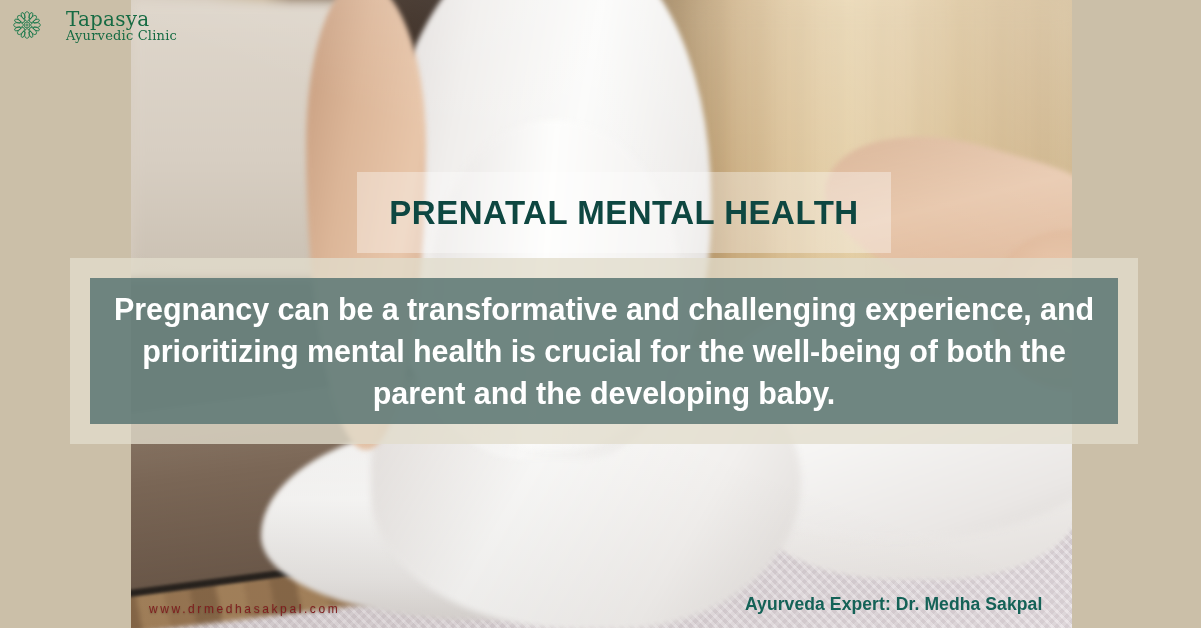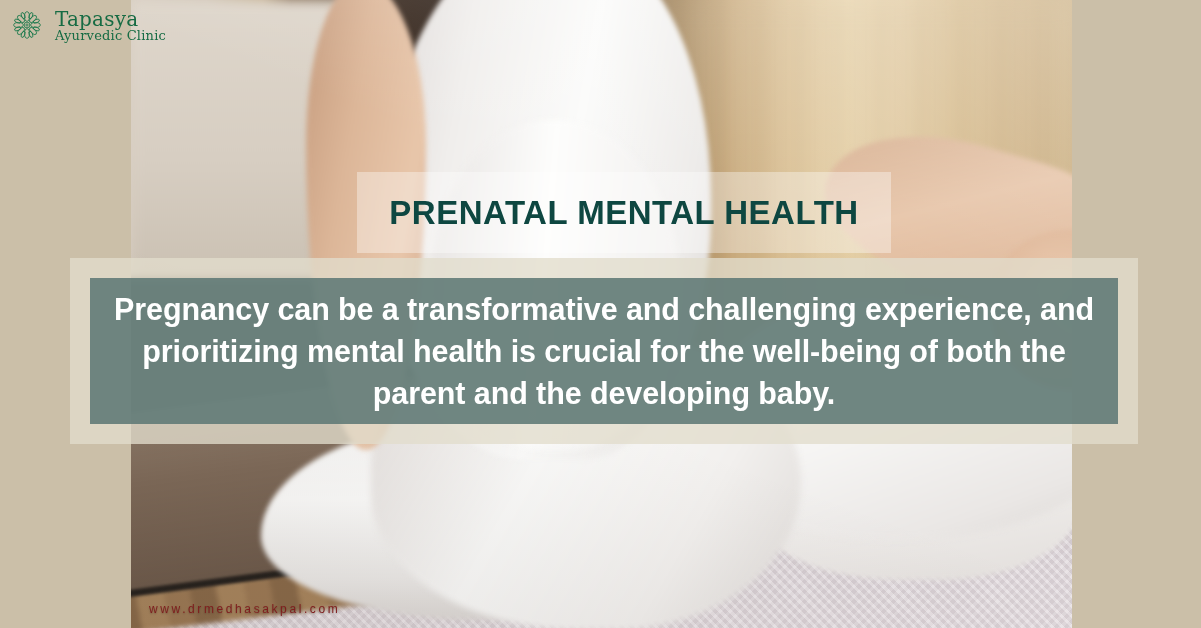--- a/index.html
+++ b/index.html
@@ -166,21 +166,21 @@
     position:absolute; inset:0;
     background:
       linear-gradient(200deg, rgba(255,255,255,0.34) 0%, rgba(255,255,255,0) 38%),
       linear-gradient(20deg, rgba(60,45,35,0.10) 0%, rgba(0,0,0,0) 40%);
     pointer-events:none;
   }
 
   
   .logo-wrap{
     position:absolute; left:10px; top:8px;
-    display:flex; align-items:center; gap:11px;
+    display:flex; align-items:center; gap:22px;
   }
   .logo-mark{ width:34px; height:34px; flex:0 0 auto; }
   .logo-text{ line-height:1; }
   .logo-name{
     font-family:"DejaVu Serif", serif;
     font-size:20px; color:#166b43; letter-spacing:.2px;
   }
   .logo-sub{
     font-family:"DejaVu Serif", serif;
     font-size:13px; color:#166b43; letter-spacing:.2px; margin-top:0;
@@ -319,14 +319,15 @@
     <span class="title-text">PRENATAL MENTAL HEALTH</span>
   </div>
 
   <div class="quote-frame">
     <div class="quote-box">
       <p class="quote-text">Pregnancy can be a transformative and challenging experience, and prioritizing mental health is crucial for the well-being of both the parent and the developing baby.</p>
     </div>
   </div>
 
   <div class="website">www.drmedhasakpal.com</div>
+  <div class="expert">Ayurveda Expert: Dr. Medha Sakpal</div>
 
 </div>
 
 </body></html>

